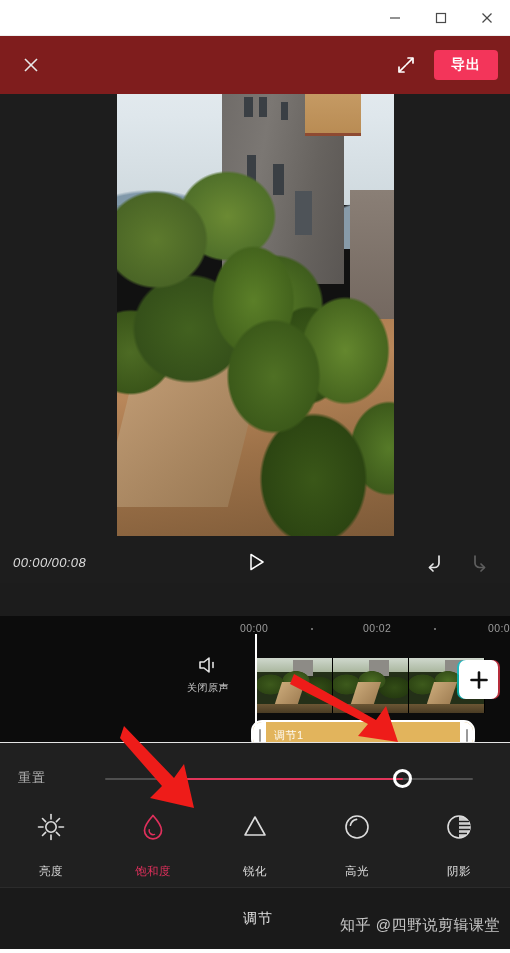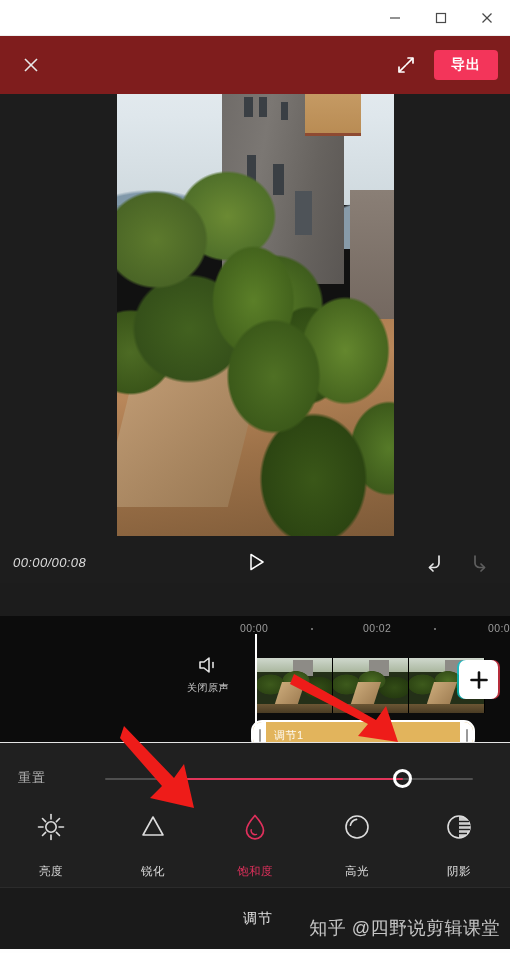--- a/index.html
+++ b/index.html
@@ -460,21 +460,21 @@
     font-size: 14px;
     letter-spacing: 1px;
     font-family: "Liberation Sans", "DejaVu Sans", sans-serif;
     margin-left: 6px;
   }
   .watermark {
     position: absolute;
     right: 10px;
     top: 916px;
     color: rgba(235,235,235,.82);
-    font-size: 18px;
+    font-size: 15px;
     letter-spacing: .5px;
     font-family: "Liberation Sans", "DejaVu Sans", sans-serif;
     white-space: nowrap;
     z-index: 9;
   }
   .bottom-white {
     position: absolute;
     left: 0; top: 949px;
     width: 510px; height: 4px;
     background: #fefefe;
@@ -662,37 +662,37 @@
               <line x1="20.4" y1="20.4" x2="23.5" y2="23.5"></line>
               <line x1="23.5" y1="6.5" x2="20.4" y2="9.6"></line>
               <line x1="9.6" y1="20.4" x2="6.5" y2="23.5"></line>
             </g>
           </svg>
         </div>
         <div class="tool-label">亮度</div>
       </div>
 
 
-      <div class="tool-item">
-        <div class="tool-icon">
-          <svg width="30" height="30" viewBox="0 0 30 30">
-            <polygon points="15,5 25,23 5,23" fill="none" stroke="currentColor" stroke-width="1.6" stroke-linejoin="round"></polygon>
-          </svg>
-        </div>
-        <div class="tool-label">锐化</div>
-      </div>
-
       <div class="tool-item active">
         <div class="tool-icon">
           <svg width="30" height="30" viewBox="0 0 30 30">
             <path d="M15 3.5 C15 3.5 6.5 13 6.5 18.4 A8.5 8.5 0 0 0 23.5 18.4 C23.5 13 15 3.5 15 3.5 Z" fill="none" stroke="currentColor" stroke-width="1.7" stroke-linejoin="round"></path>
             <path d="M11.2 17.8 A4 4 0 0 0 16.5 22.4" fill="none" stroke="currentColor" stroke-width="1.5" stroke-linecap="round"></path>
           </svg>
         </div>
         <div class="tool-label">饱和度</div>
+      </div>
+
+      <div class="tool-item">
+        <div class="tool-icon">
+          <svg width="30" height="30" viewBox="0 0 30 30">
+            <polygon points="15,5 25,23 5,23" fill="none" stroke="currentColor" stroke-width="1.6" stroke-linejoin="round"></polygon>
+          </svg>
+        </div>
+        <div class="tool-label">锐化</div>
       </div>
 
       <div class="tool-item">
         <div class="tool-icon">
           <svg width="30" height="30" viewBox="0 0 30 30">
             <circle cx="15" cy="15" r="11" fill="none" stroke="currentColor" stroke-width="1.6"></circle>
             <path d="M8.4 13.2 A7.6 7.6 0 0 1 14.6 7.4" fill="none" stroke="currentColor" stroke-width="1.6" stroke-linecap="round"></path>
           </svg>
         </div>
         <div class="tool-label">高光</div>

